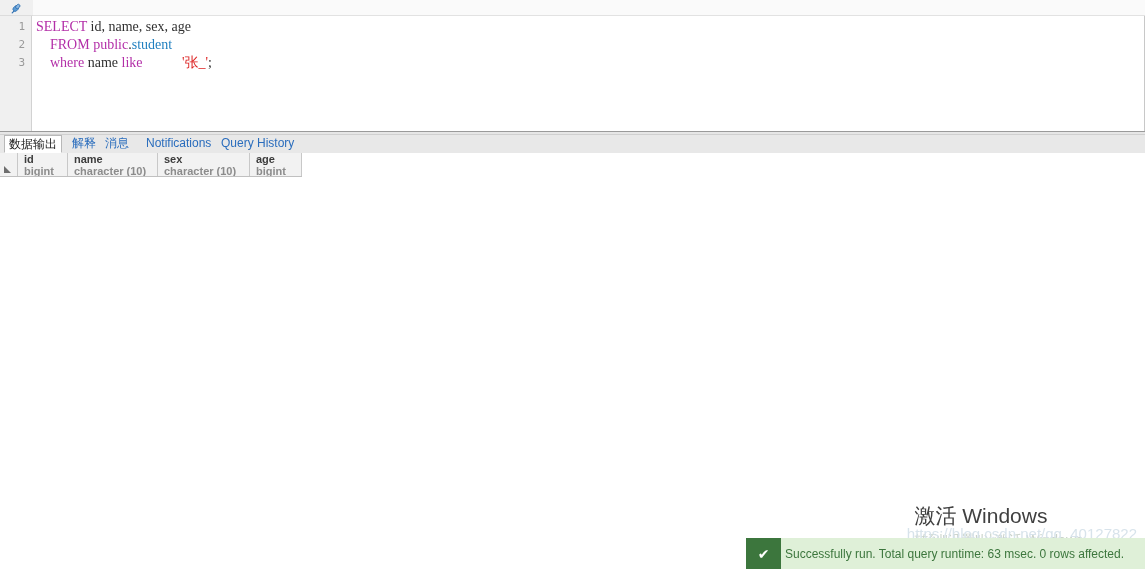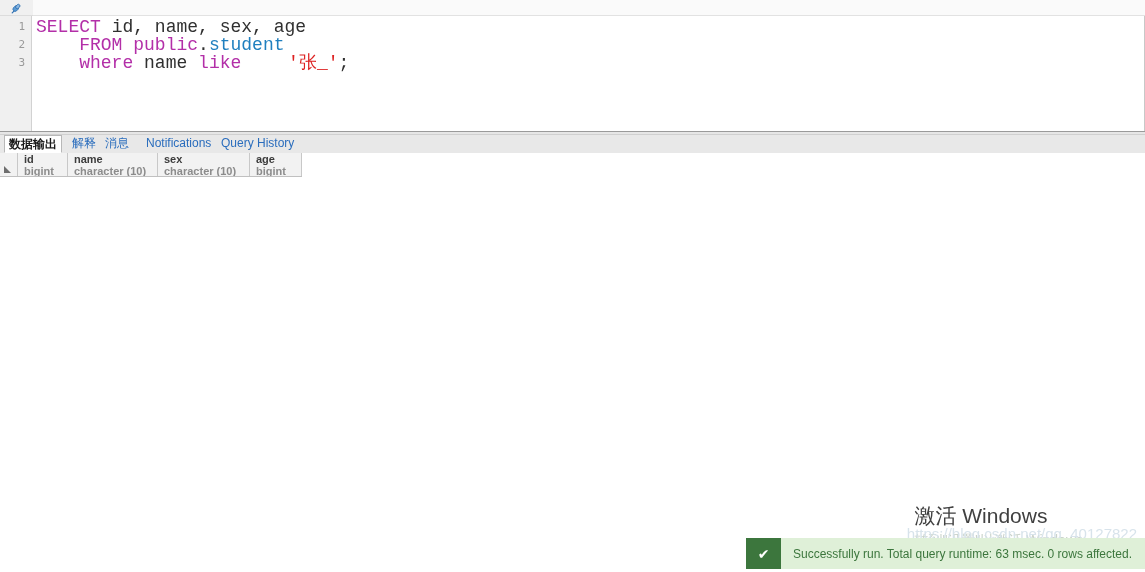--- a/index.html
+++ b/index.html
@@ -91,22 +91,22 @@
     height: 115px;
     background: #ffffff;
     overflow: hidden;
   }
   .code-line {
     position: absolute;
     left: 3px;
     height: 18px;
     line-height: 18px;
     white-space: pre;
-    font-family: Liberation Mono, monospace;
-    font-size: 18px;
+    font-family: Liberation Serif, serif;
+    font-size: 14px;
   }
   .tok-kw   { color: #b32fa8; }
   .tok-id   { color: #303030; }
   .tok-punc { color: #303030; }
   .tok-sch  { color: #1f7fbf; }
   .tok-str  { color: #dd2222; margin-left: 36px; }
   .tok-dot  { color: #303030; }
 
   
   #splitter {
@@ -147,21 +147,20 @@
     white-space: nowrap;
     box-sizing: border-box;
     padding: 0 4px;
     cursor: default;
   }
   .tab.active {
     background: #ffffff;
     color: #1a1a1a;
     border: 1px solid #b8b8b8;
     border-bottom-color: #ffffff;
-    font-weight: bold;
   }
 
   #grid {
     position: absolute;
     left: 0; top: 18px;
     width: 1145px;
     height: 419px;
     background: #ffffff;
     box-sizing: border-box;
   }
@@ -280,21 +279,21 @@
     background: #3c763d;
     color: #ffffff;
     font-size: 14px;
     display: flex;
     align-items: center;
     justify-content: center;
     flex: 0 0 35px;
   }
   #status-text {
     flex: 1 1 auto;
-    padding-left: 12px;
+    padding-left: 4px;
     font-size: 12px;
     color: #3c763d;
     white-space: nowrap;
     overflow: hidden;
   }
 </style>
 </head>
 <body>
 
 <div id="app">

